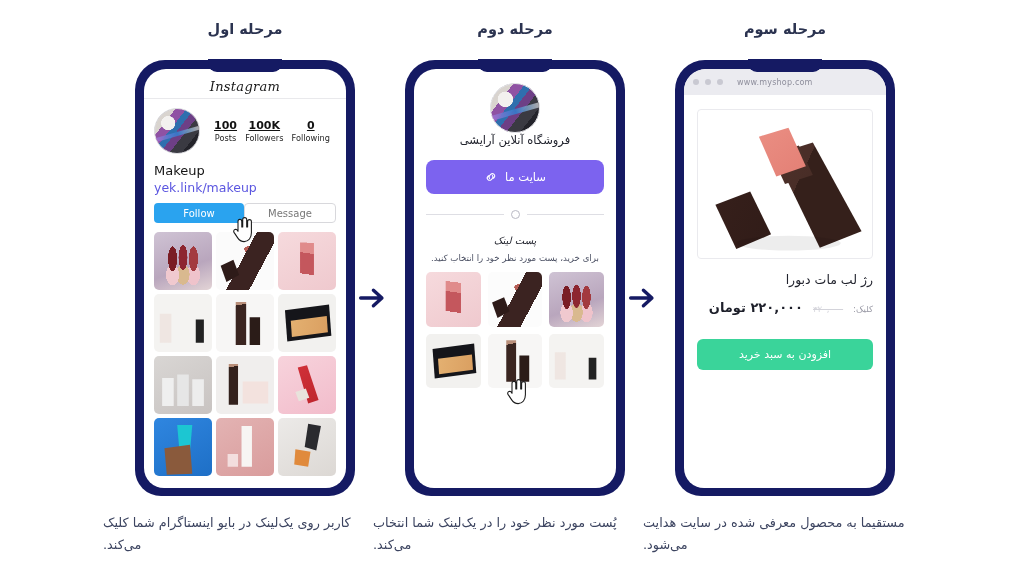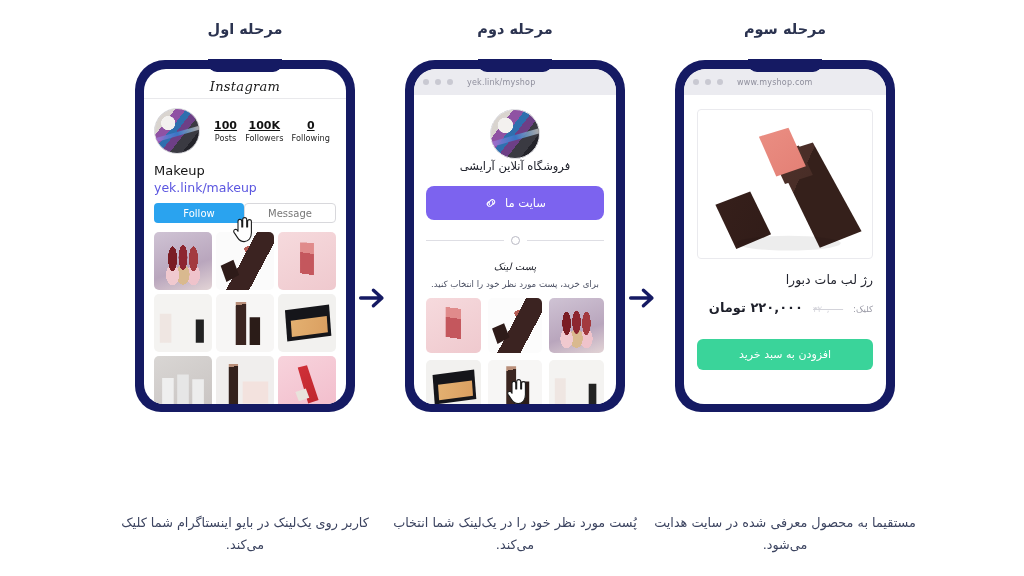--- a/index.html
+++ b/index.html
@@ -16,33 +16,33 @@
   .col-2{left:365px;}
   .col-3{left:635px;}
 
   .step-title{
     position:absolute;top:21px;left:0;width:300px;text-align:center;
     font-size:14.5px;font-weight:bold;color:#2b3350;direction:rtl;
     letter-spacing:.2px;
   }
 
   .caption{
-    position:absolute;top:512px;left:8px;width:284px;text-align:center;
+    position:absolute;top:512px;left:8px;width:284px;text-align:left;
     font-size:12.8px;line-height:1.72;color:#3c4460;direction:rtl;
   }
 
   
   .arrow{position:absolute;top:281px;width:34px;height:34px;color:#151a63;}
   .arrow-1{left:355px;}
   .arrow-2{left:625px;}
   .arrow svg{display:block;width:34px;height:34px;}
 
   
   .phone{
-    position:absolute;left:40px;top:60px;width:220px;height:352px;
+    position:absolute;left:40px;top:60px;width:220px;height:436px;
     background:#151a63;border-radius:30px 30px 26px 26px;
     box-sizing:border-box;padding:9px 9px 8px 9px;
   }
   .screen{
     position:relative;width:100%;height:100%;background:#fff;
     border-radius:22px 22px 20px 20px;overflow:hidden;
   }
   .notch{
     position:absolute;top:-1px;left:50%;transform:translateX(-50%);
     width:74px;height:13px;background:#151a63;
@@ -309,26 +309,20 @@
       </svg>
   </div>
 
   <div class="col col-2">
     <div class="step-title">مرحله دوم</div>
 
     <div class="phone">
       <div class="notch"></div>
       <div class="screen">
 
-        <div class="bchrome">
-          <span class="bdot"></span>
-          <span class="bdot"></span>
-          <span class="bdot"></span>
-          <span class="burl">yek.link/myshop</span>
-        </div>
 
         <div class="bbody">
           <div class="bavatar"></div>
           <div class="shopname">فروشگاه آنلاین آرایشی</div>
 
           <div class="sitebtn">
             <span>سایت ما</span>
             <svg class="link-ico" viewBox="0 0 24 24">
               <path d="M9.5 14.5a4 4 0 0 1 0-5l2-2a4 4 0 0 1 5.7 5.7l-1 1M14.5 9.5a4 4 0 0 1 0 5l-2 2a4 4 0 0 1-5.7-5.7l1-1" fill="none" stroke="#ffffff" stroke-width="1.9" stroke-linecap="round"></path>
             </svg>

